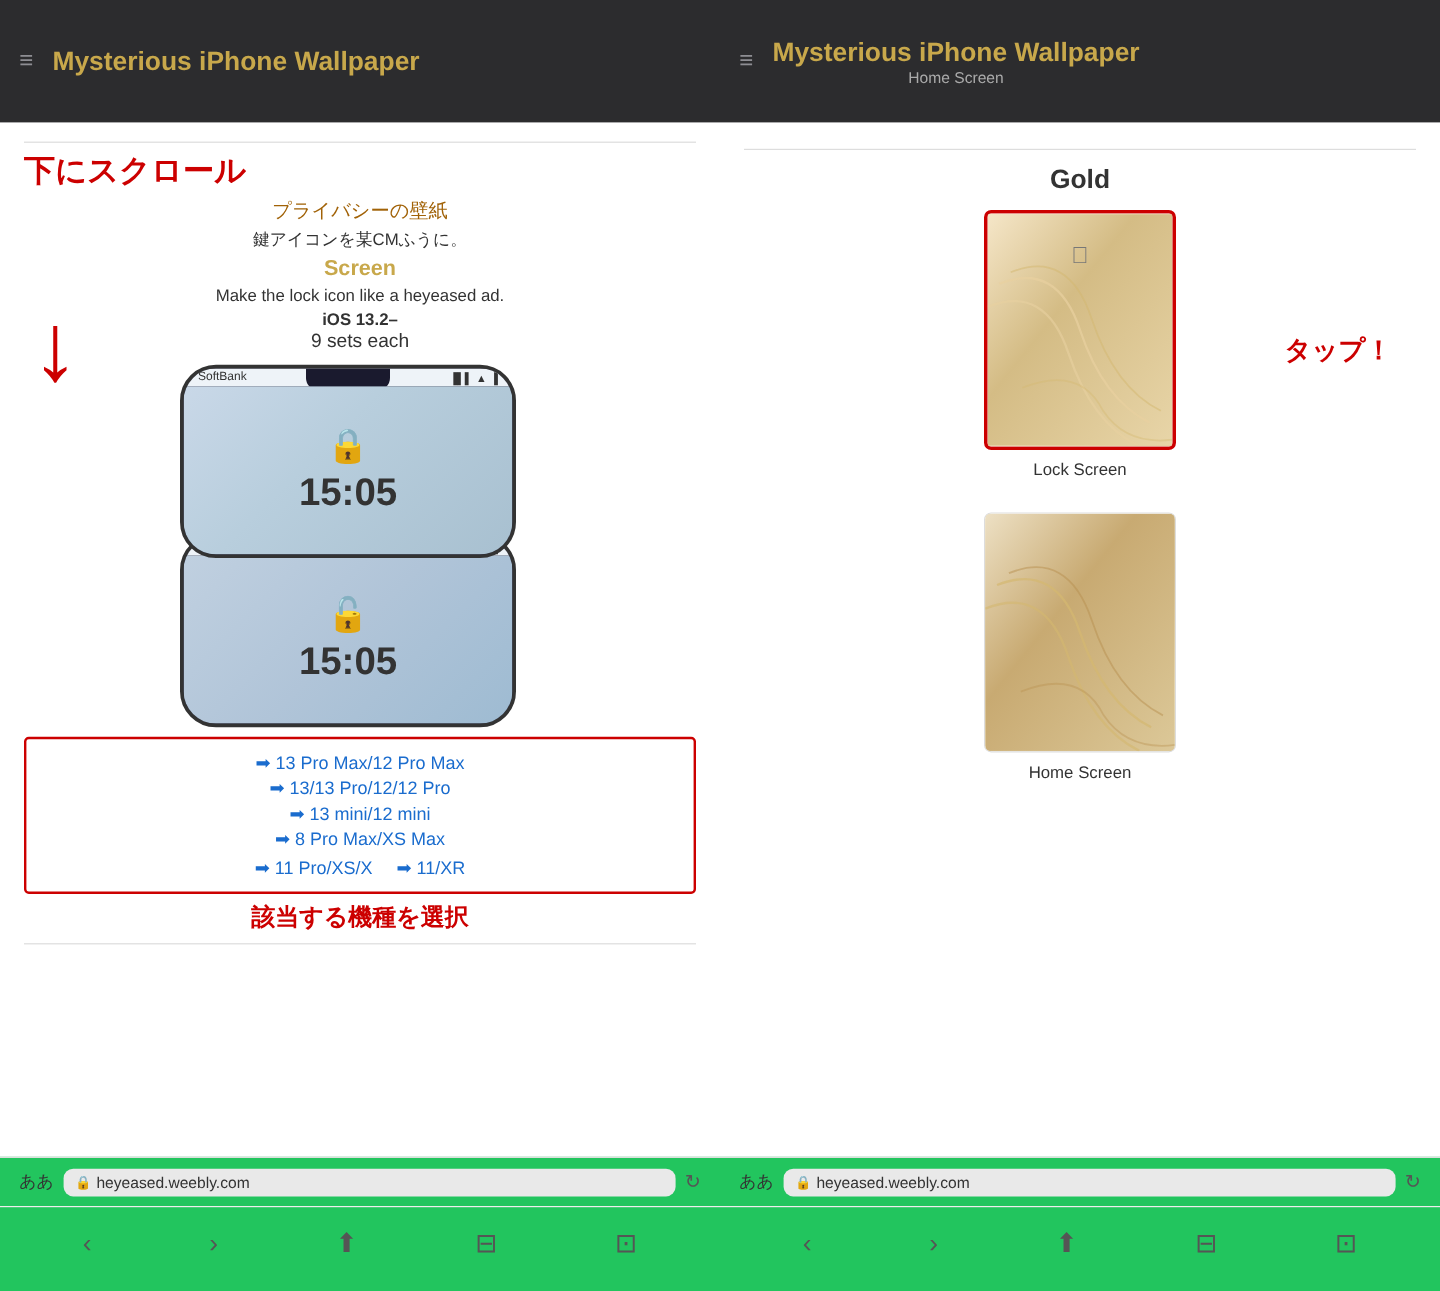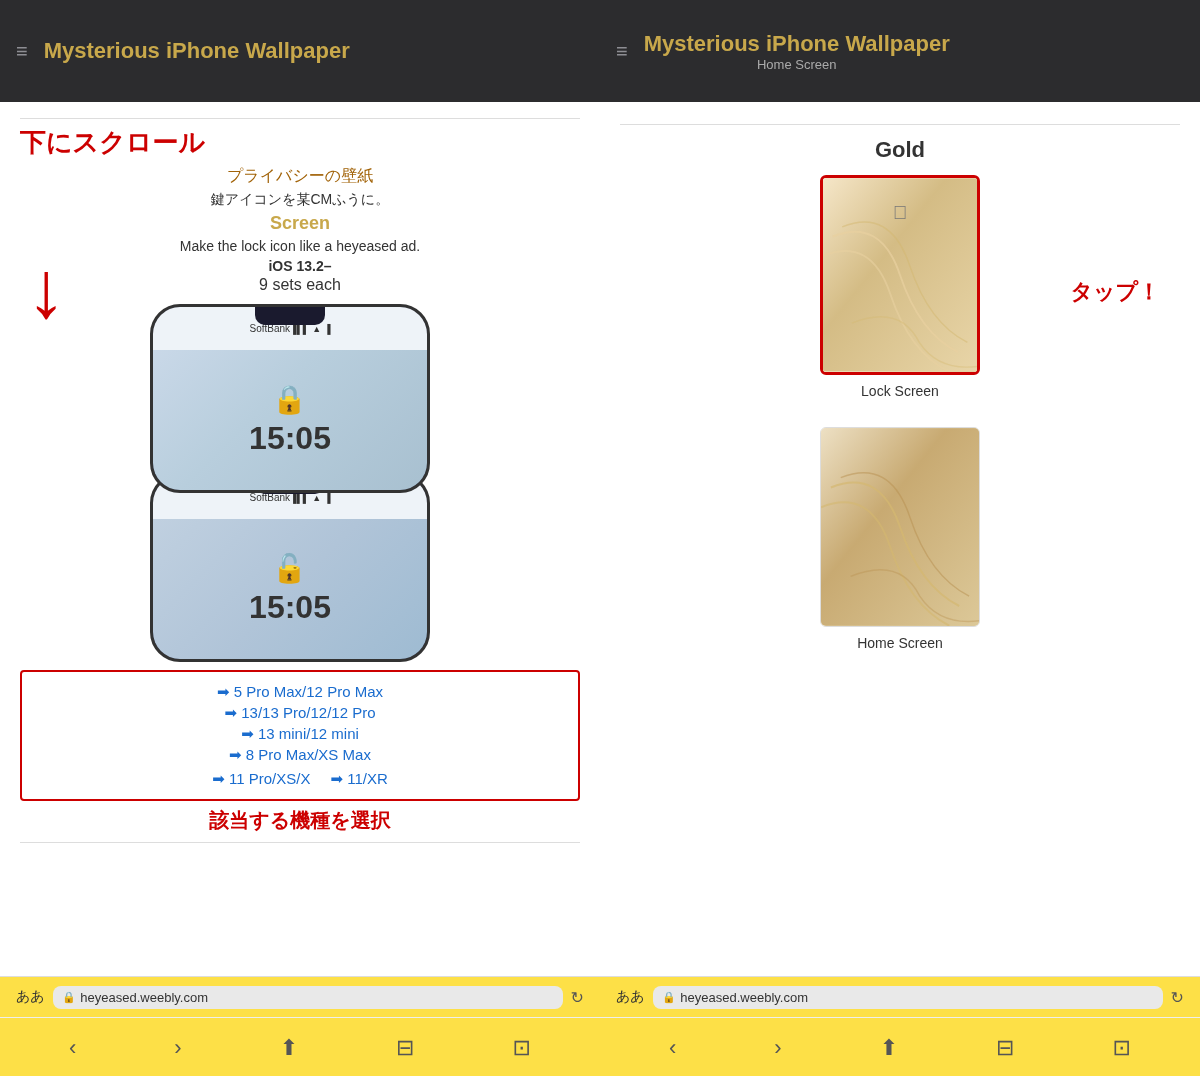--- a/index.html
+++ b/index.html
@@ -134,23 +134,23 @@
       overflow: hidden;
       position: relative;
     }
 
     .iphone-mockup + .iphone-mockup {
       margin-top: -20px;
     }
 
     .iphone-status-bar {
       background: #eef3f8;
-      padding: 16px 12px;
-      display: flex;
-      justify-content: center;
+      padding: 2px 12px;
+      display: flex;
+      justify-content: space-between;
       align-items: center;
       font-size: 10px;
       color: #333;
     }
 
     .iphone-screen {
       background: linear-gradient(135deg, #c9d8e8 0%, #b8cedd 40%, #a8c0d0 100%);
       height: 140px;
       display: flex;
       flex-direction: column;
@@ -197,22 +197,22 @@
     }
 
     .divider {
       height: 1px;
       background: #ddd;
       margin: 6px 0;
     }
 
     
     .browser-bar {
-      height: 100px;
-      background: #fde047;
+      height: 112px;
+      background: #22c55e;
       border-top: 1px solid #ddd;
       flex-shrink: 0;
     }
 
     .url-bar {
       height: 40px;
       display: flex;
       align-items: center;
       padding: 0 16px;
       gap: 8px;
@@ -407,21 +407,21 @@
             </span>
           </div>
           <div class="iphone-screen" style="background: linear-gradient(135deg, #c0d0e0 0%, #b0c4d8 50%, #9ebbd2 100%);">
             <div class="lock-icon">🔓</div>
             <div class="time-display">15:05</div>
           </div>
         </div>
       </div>
 
       <div class="links-box">
-        <a href="#">➡ 5 Pro Max/12 Pro Max</a>
+        <a href="#">➡ 13 Pro Max/12 Pro Max</a>
         <a href="#">➡ 13/13 Pro/12/12 Pro</a>
         <a href="#">➡ 13 mini/12 mini</a>
         <a href="#">➡ 8 Pro Max/XS Max</a>
         <div style="display:flex;justify-content:center;gap:20px;">
           <a href="#">➡ 11 Pro/XS/X</a>
           <a href="#">➡ 11/XR</a>
         </div>
       </div>
 
       <div class="select-instruction">該当する機種を選択</div>

